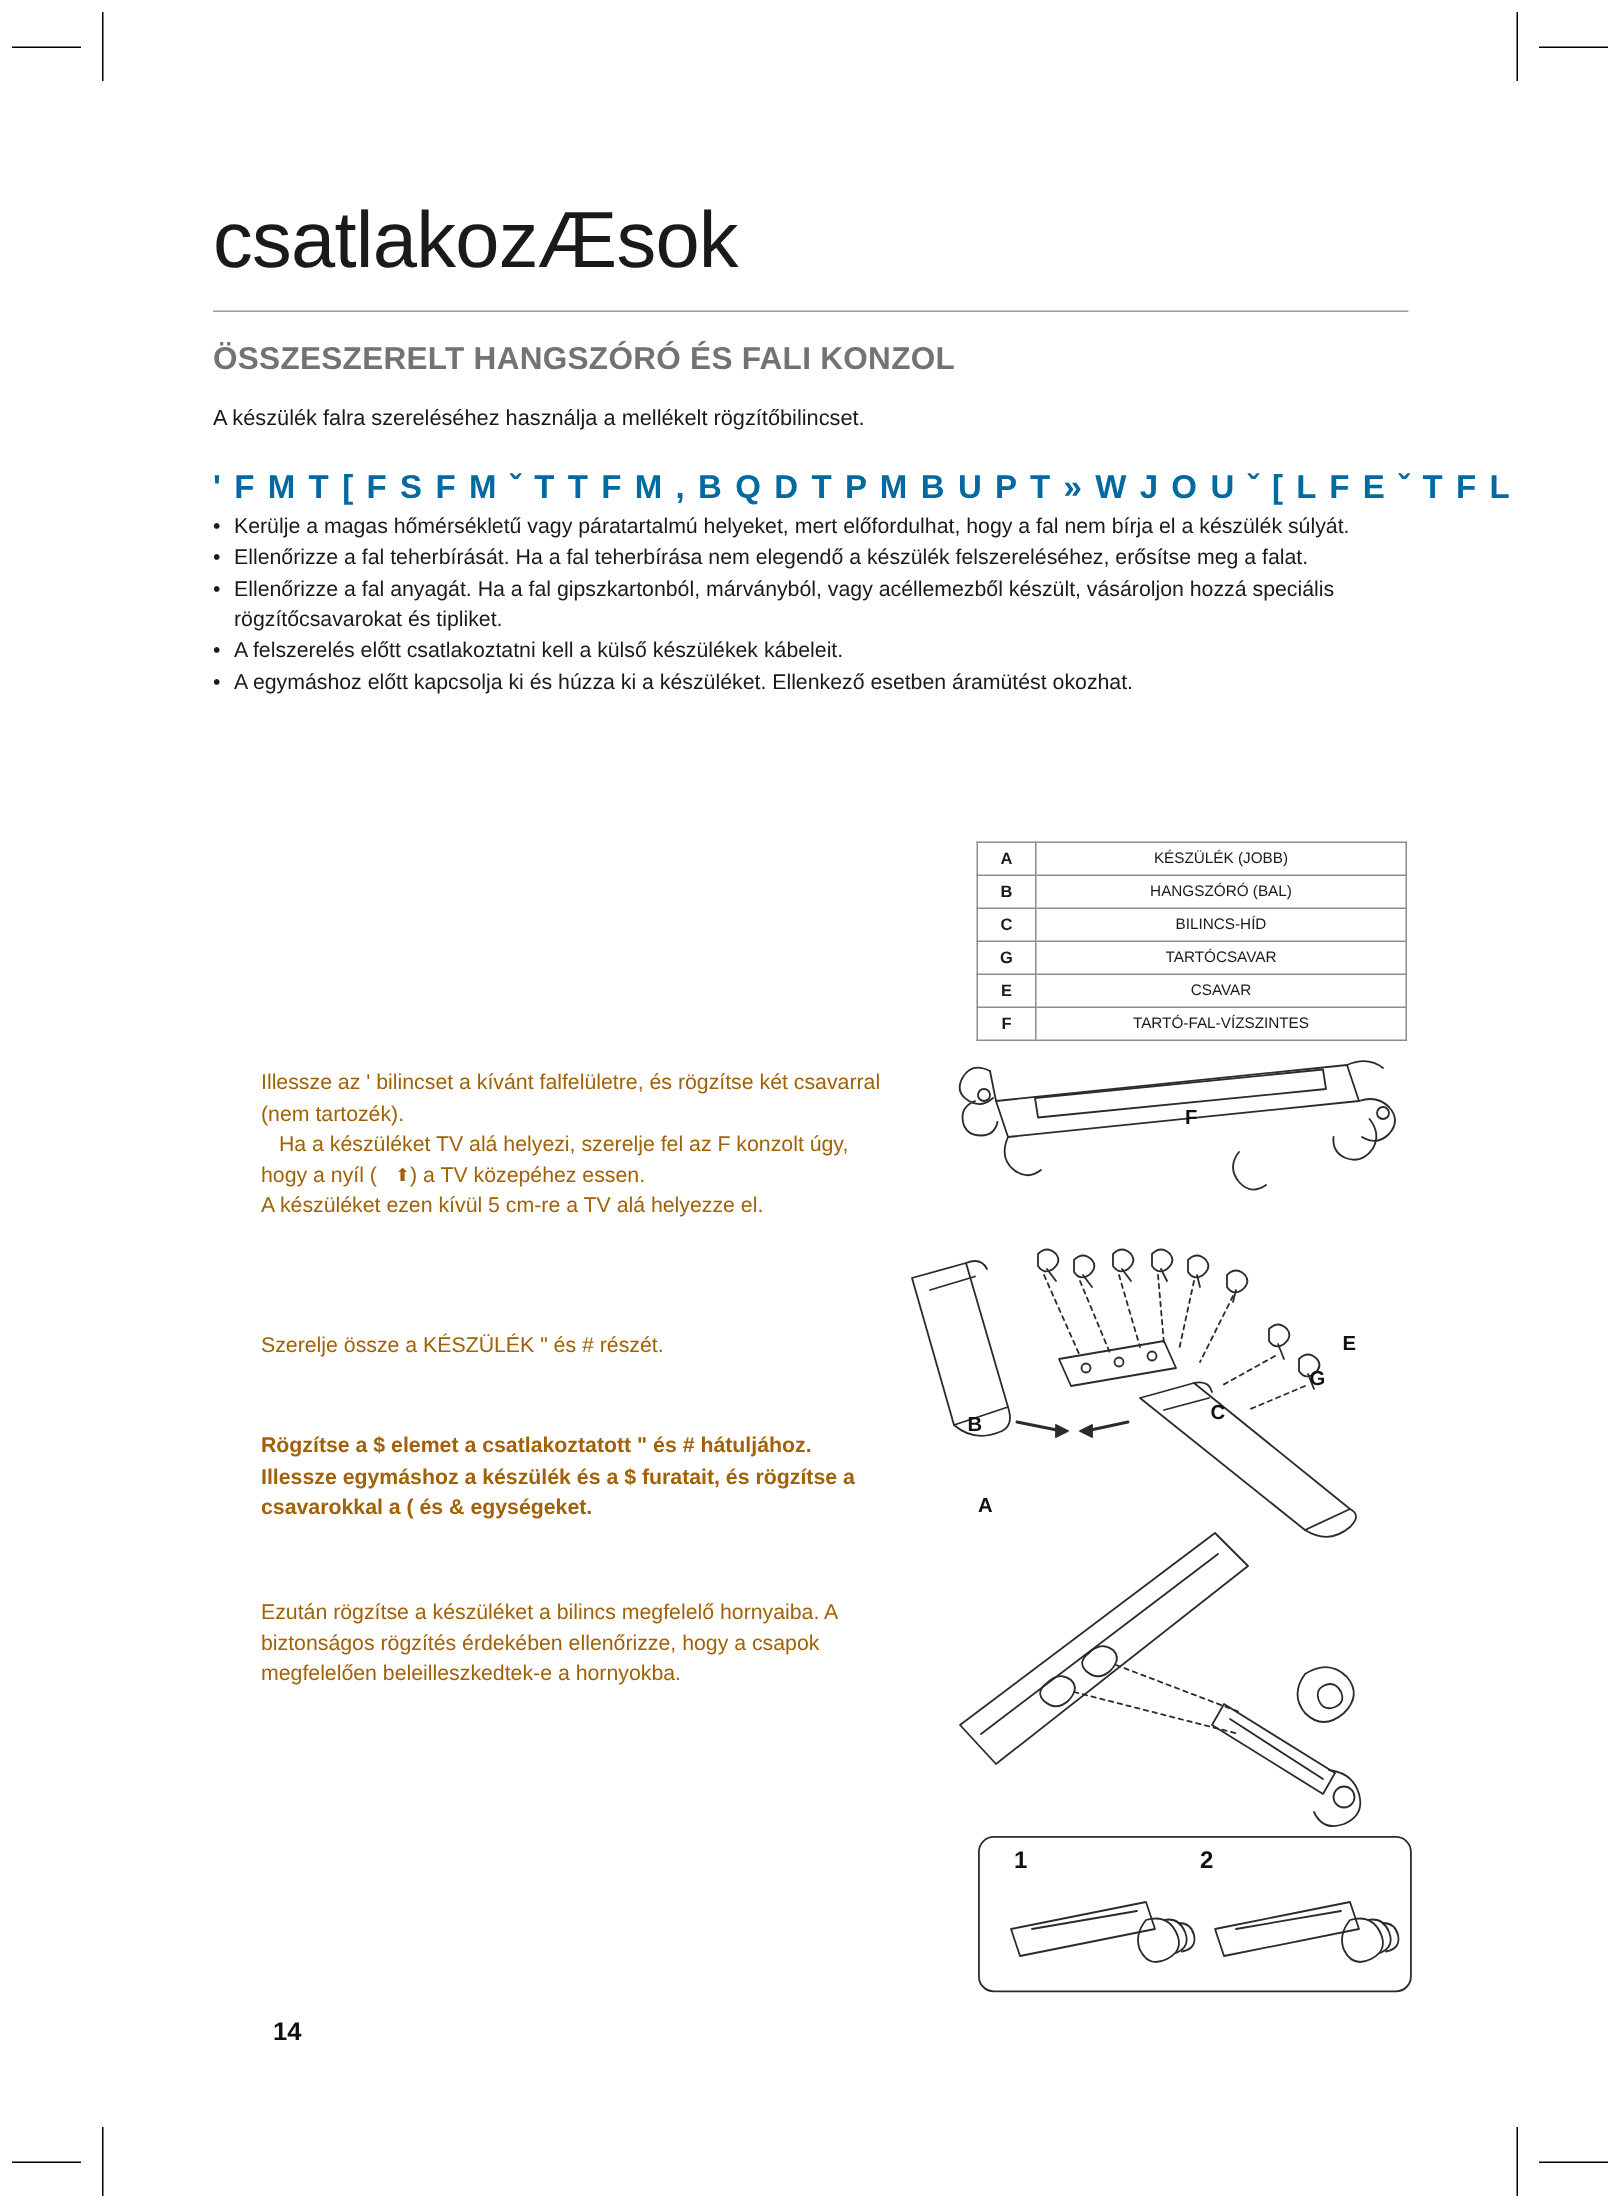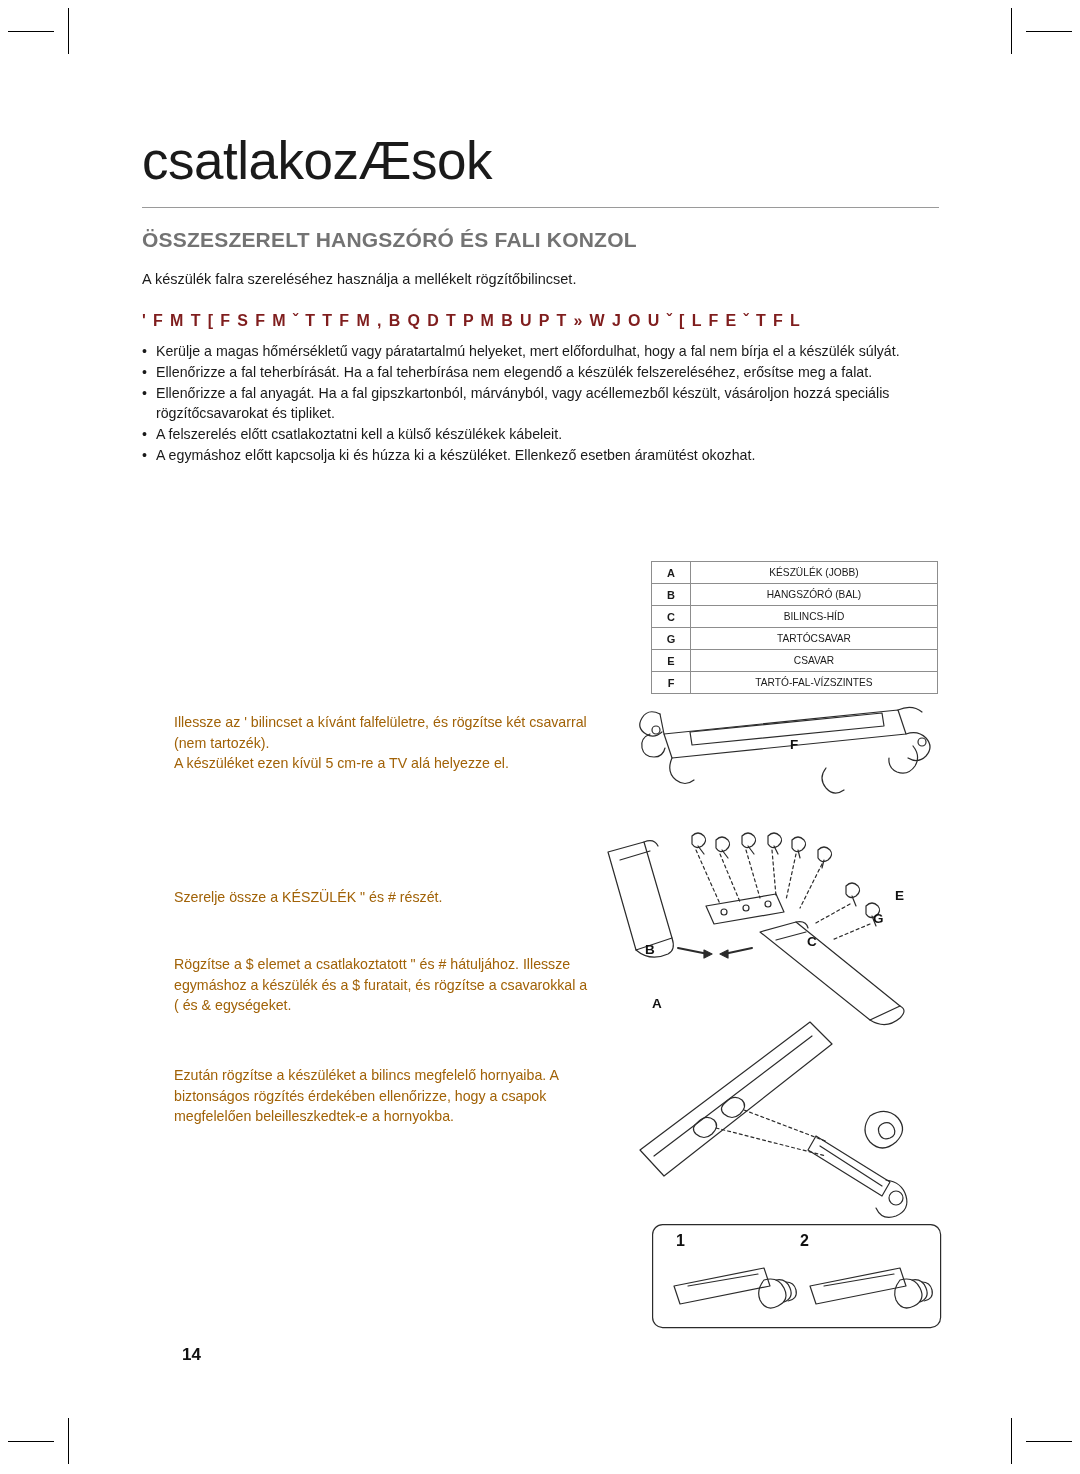--- a/index.html
+++ b/index.html
@@ -66,24 +66,24 @@
     left: 142px;
     top: 271px;
     font-size: 14.5px;
     color: #1a1a1a;
     white-space: nowrap;
   }
   .sub-heading {
     position: absolute;
     left: 142px;
     top: 312px;
-    font-size: 16px;
+    font-size: 22px;
     font-weight: bold;
     letter-spacing: 1.4px;
-    color: #7f1d1d;
+    color: #0369a1;
     white-space: nowrap;
   }
 
   
   .bullets {
     position: absolute;
     left: 142px;
     top: 341px;
     width: 800px;
     font-size: 14.2px;
@@ -128,21 +128,21 @@
   
   .instr {
     position: absolute;
     font-size: 14.2px;
     line-height: 20.5px;
     color: #a16207;
     width: 420px;
   }
   #instr1 { left: 174px; top: 712px; }
   #instr2 { left: 174px; top: 887px; }
-  #instr3 { left: 174px; top: 954px; }
+  #instr3 { left: 174px; top: 954px; font-weight: bold; }
   #instr4 { left: 174px; top: 1065px; }
 
   .arrow-glyph {
     display: inline-block;
     font-size: 12px;
     line-height: 1;
     transform: translateY(-1px);
   }
 
   
@@ -221,20 +221,23 @@
       </tr>
       <tr>
         <td class="key">F</td>
         <td>TARTÓ-FAL-VÍZSZINTES</td>
       </tr>
     </tbody>
   </table>
 
   <div class="instr" id="instr1">
     <div>Illessze az ' bilincset a kívánt falfelületre, és rögzítse két csavarral (nem tartozék).</div>
+    <div style="text-indent:12px;">
+      <span>Ha a készüléket TV alá helyezi, szerelje fel az F konzolt úgy, hogy a nyíl (</span><span class="arrow-glyph">⬆</span><span>) a TV közepéhez essen.</span>
+    </div>
     <div>A készüléket ezen kívül 5 cm-re a TV alá helyezze el.</div>
   </div>
 
   <div class="instr" id="instr2">Szerelje össze a KÉSZÜLÉK " és # részét.</div>
 
   <div class="instr" id="instr3">Rögzítse a $ elemet a csatlakoztatott " és # hátuljához. Illessze egymáshoz a készülék és a $ furatait, és rögzítse a csavarokkal a ( és &amp; egységeket.</div>
 
   <div class="instr" id="instr4">Ezután rögzítse a készüléket a bilincs megfelelő hornyaiba. A biztonságos rögzítés érdekében ellenőrizze, hogy a csapok megfelelően beleilleszkedtek-e a hornyokba.</div>
 
   <div class="fig" style="left:630px; top:690px;">

